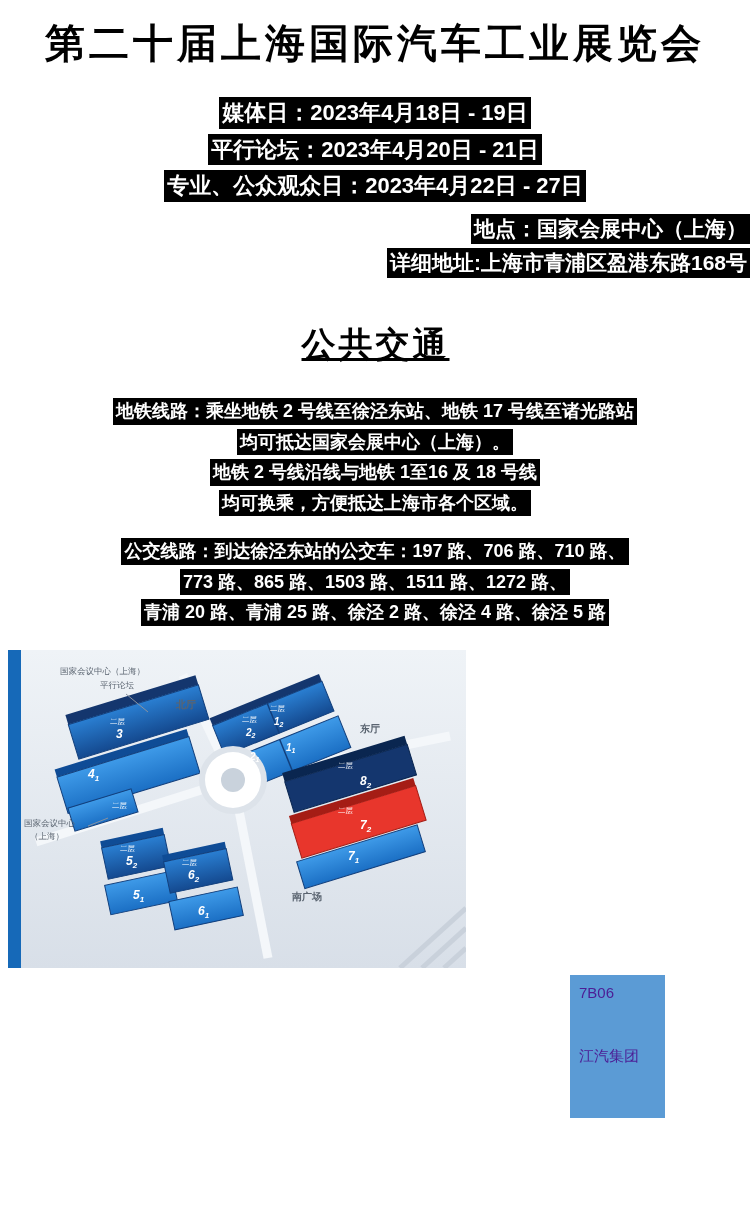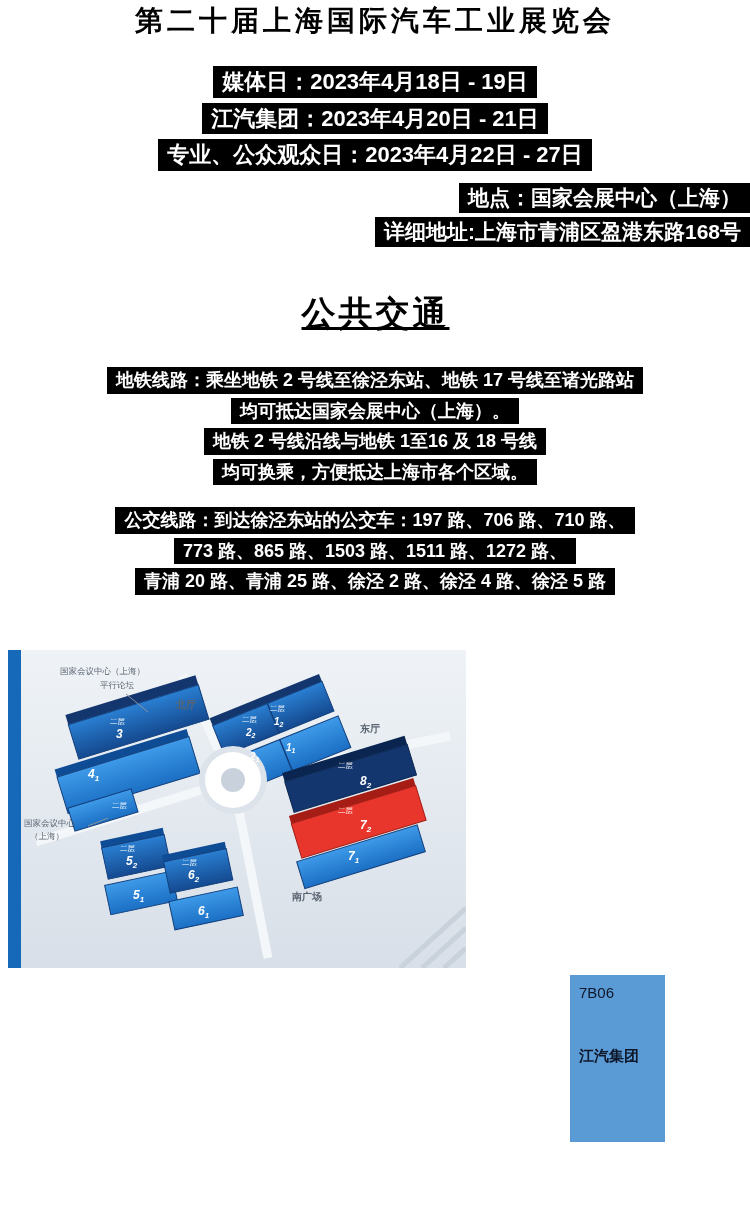--- a/index.html
+++ b/index.html
@@ -5,29 +5,29 @@
   html, body { margin: 0; padding: 0; }
   body {
     width: 750px; height: 1213px;
     position: relative;
     background: #ffffff;
     font-family: "Liberation Sans", sans-serif;
     text-align: center;
     overflow: hidden;
   }
   .title {
-    margin: 0; padding-top: 2px;
-    font-size: 28px; font-weight: bold; letter-spacing: 4px;
+    margin: 0; padding-top: 16px;
+    font-size: 40px; font-weight: bold; letter-spacing: 4px;
     color: #000;
   }
   .hl {
     display: inline-block;
     background: #000; color: #fff;
     font-weight: bold;
-    padding: 2px 9px;
+    padding: 2px 3px;
     line-height: 1.25;
   }
   .schedule { margin-top: 26px; }
   .schedule .line { margin: 5px 0; }
   .schedule .hl { font-size: 22px; }
   .venue { margin-top: 12px; text-align: right; }
   .venue .line { margin: 4px 0; }
   .venue .hl { font-size: 21px; }
   .transport-heading {
     margin: 44px 0 0 1px;
@@ -45,37 +45,37 @@
   .hall-num { font-size: 12px; font-weight: bold; font-style: italic; fill: #fff; }
   .hall-num .sub { font-size: 8px; }
   .hall-num-sm { font-size: 10px; font-weight: bold; font-style: italic; fill: #fff; }
   .hall-num-sm .sub { font-size: 7px; }
   .floor-badge { font-size: 7.5px; fill: #fff; }
   .region-label { font-size: 10px; font-weight: bold; fill: #5a6470; }
   .cc-label { font-size: 8.5px; fill: #5a6470; }
 
   .booth-box {
     position: absolute; left: 570px; top: 975px;
-    width: 95px; height: 167px;
+    width: 95px; height: 143px;
     background: #5b9bd5;
-    color: #0f172a; text-align: left;
+    color: #4c1d95; text-align: left;
   }
   .booth-number { margin: 9px 0 0 9px; font-size: 15px; }
-  .booth-company { margin: 46px 0 0 9px; font-size: 15px; font-weight: bold; }
+  .booth-company { margin: 46px 0 0 9px; font-size: 15px; }
 </style>
 </head>
 <body>
 
 <div class="page">
 
   <h1 class="title">第二十届上海国际汽车工业展览会</h1>
 
   <div class="schedule">
     <div class="line"><span class="hl">媒体日：2023年4月18日 - 19日</span></div>
-    <div class="line"><span class="hl">江汽集团：2023年4月20日 - 21日</span></div>
+    <div class="line"><span class="hl">平行论坛：2023年4月20日 - 21日</span></div>
     <div class="line"><span class="hl">专业、公众观众日：2023年4月22日 - 27日</span></div>
   </div>
 
   <div class="venue">
     <div class="line"><span class="hl">地点：国家会展中心（上海）</span></div>
     <div class="line"><span class="hl">详细地址:上海市青浦区盈港东路168号</span></div>
   </div>
 
   <h2 class="transport-heading">公共交通</h2>
 

